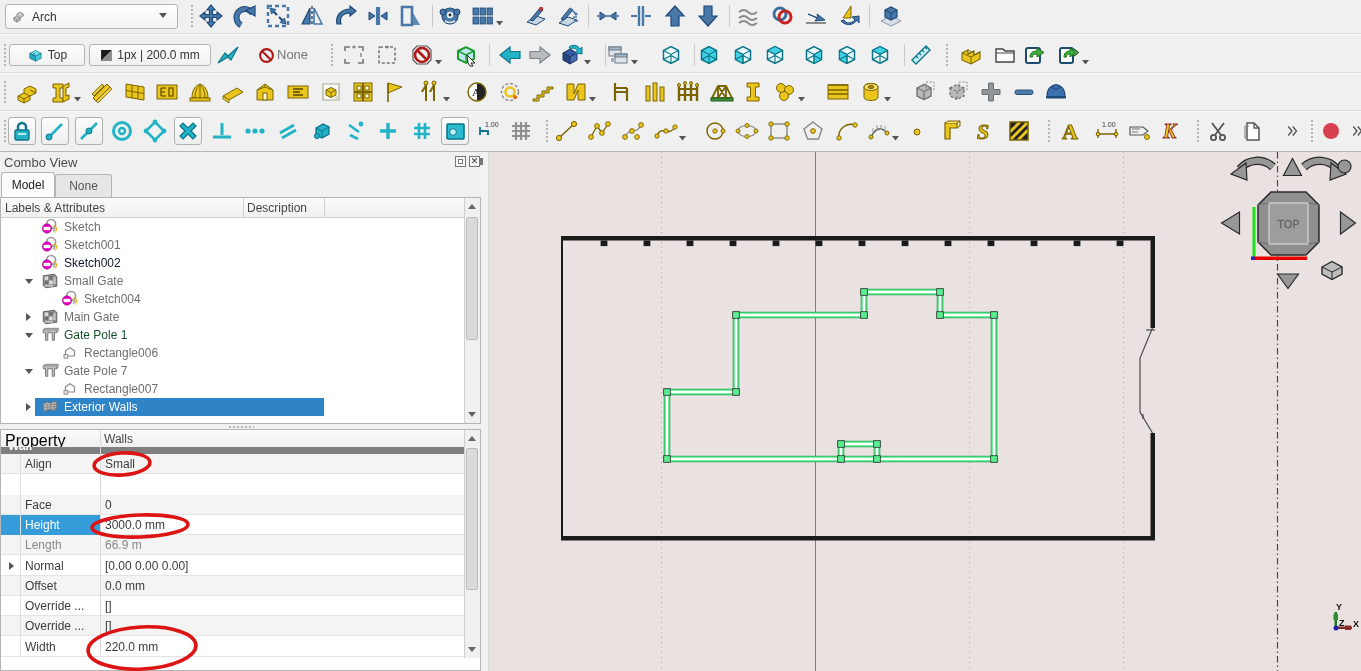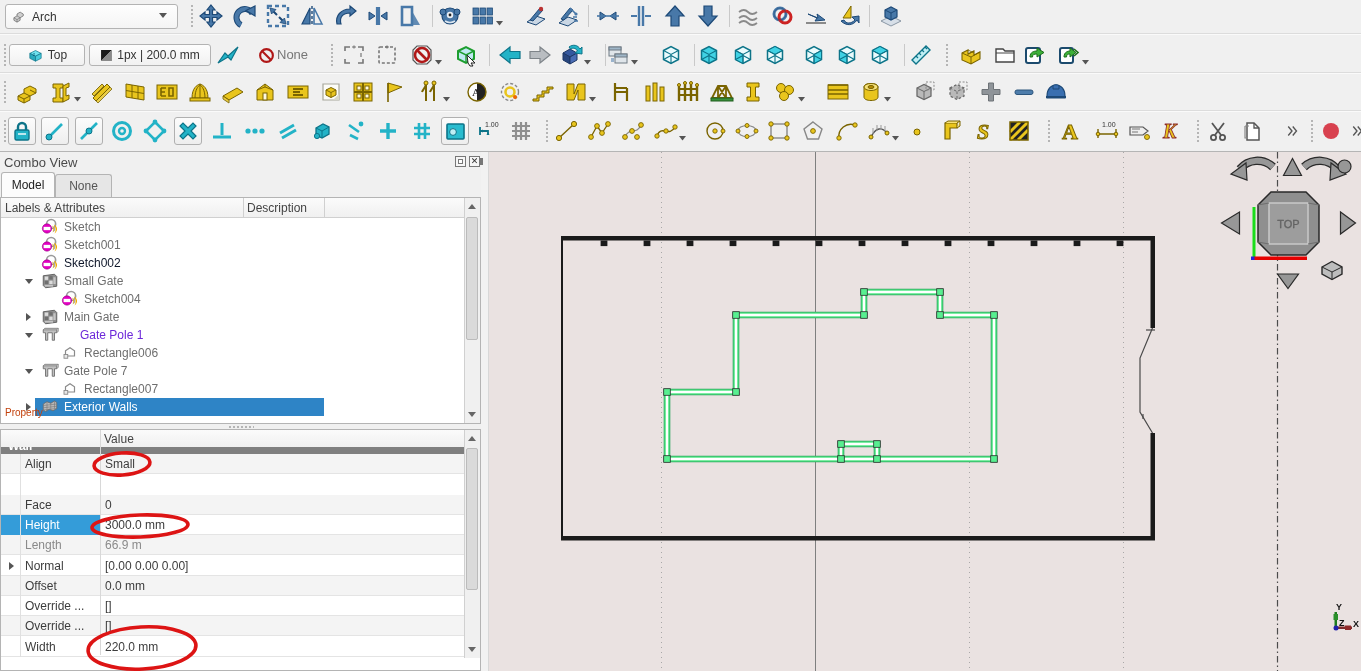--- a/index.html
+++ b/index.html
@@ -750,21 +750,21 @@
       <rect x="11" y="11.5" width="4.5" height="4.5" fill="#dcdcdc"></rect>
       <rect x="16.5" y="7" width="3" height="9" fill="#c4c4c4"></rect>
       <rect x="5" y="17" width="11" height="2.5" fill="#c4c4c4"></rect>
     </svg></div>
 <div class="ab" style="left:64px;top:310px;font-size:12px;color:#6e6e6e;font-weight:400">Main Gate</div>
 <div class="ab" style="left:25px;top:333px;width:0;height:0;border-left:4.5px solid transparent;border-right:4.5px solid transparent;border-top:5.5px solid #555"></div>
 <div class="ab" style="left:41px;top:326px;width:18px;height:18px"><svg width="18" height="18" viewBox="0 0 24 24">
       <path d="M3 5 H21 V9 H18 V19 H15 V9 H9 V19 H6 V9 H3 Z" fill="#c0c0c0" stroke="#6e6e6e" stroke-width="1.2"></path>
       <path d="M3 5 L5 3 H23 L21 5 M21 9 L23 7 V3" fill="#a8a8a8" stroke="#6e6e6e" stroke-width="0.8"></path>
     </svg></div>
-<div class="ab" style="left:80px;top:328px;font-size:12px;color:#6d28d9;font-weight:400">Gate Pole 1</div>
+<div class="ab" style="left:64px;top:328px;font-size:12px;color:#14532d;font-weight:400">Gate Pole 1</div>
 <div class="ab" style="left:61px;top:344px;width:18px;height:18px"><svg width="18" height="18" viewBox="0 0 24 24">
       <path d="M6 9 L12 5 L18 9 L18 16 L6 16 Z" fill="none" stroke="#8a8a8a" stroke-width="1.6"></path>
       <rect x="4" y="14" width="5" height="5" fill="#e8e8e8" stroke="#8a8a8a" stroke-width="1.2"></rect>
     </svg></div>
 <div class="ab" style="left:84px;top:346px;font-size:12px;color:#6e6e6e;font-weight:400">Rectangle006</div>
 <div class="ab" style="left:25px;top:369px;width:0;height:0;border-left:4.5px solid transparent;border-right:4.5px solid transparent;border-top:5.5px solid #555"></div>
 <div class="ab" style="left:41px;top:362px;width:18px;height:18px"><svg width="18" height="18" viewBox="0 0 24 24">
       <path d="M3 5 H21 V9 H18 V19 H15 V9 H9 V19 H6 V9 H3 Z" fill="#c0c0c0" stroke="#6e6e6e" stroke-width="1.2"></path>
       <path d="M3 5 L5 3 H23 L21 5 M21 9 L23 7 V3" fill="#a8a8a8" stroke="#6e6e6e" stroke-width="0.8"></path>
     </svg></div>
@@ -782,22 +782,22 @@
     </svg></div>
 <div class="ab" style="left:64px;top:400px;font-size:12px;color:#fff;font-weight:400">Exterior Walls</div>
 <div class="ab" style="left:464px;top:198px;width:16px;height:225px;background:#f0f0f0;border-left:1px solid #d0d0d0"></div>
 <div class="ab" style="left:468px;top:204px;width:0;height:0;border-left:4px solid transparent;border-right:4px solid transparent;border-bottom:5px solid #666"></div>
 <div class="ab" style="left:468px;top:412px;width:0;height:0;border-left:4px solid transparent;border-right:4px solid transparent;border-top:5px solid #666"></div>
 <div class="ab" style="left:466px;top:217px;width:12px;height:123px;background:#dadada;border:1px solid #bbb;border-radius:2px"></div>
 <div class="ab" style="left:0;top:424px;width:481px;height:5px;background:#f0f0f0"></div>
 <div class="ab dothandle" style="left:228px;top:425px;width:26px;height:4px"></div>
 <div class="ab" style="left:0;top:429px;width:481px;height:242px;background:#fff;border:1px solid #b4b4b4"></div>
 <div class="ab" style="left:1px;top:430px;width:479px;height:18px;background:linear-gradient(#fbfbfb,#f0f0f0);border-bottom:1px solid #d0d0d0"></div>
-<div class="ab" style="left:5px;top:407px;font-size:10px;color:#c2410c">Property</div>
-<div class="ab" style="left:104px;top:432px;font-size:12px;color:#444">Value</div>
+<div class="ab" style="left:5px;top:432px;font-size:16px;color:#000000">Property</div>
+<div class="ab" style="left:104px;top:432px;font-size:12px;color:#444">Walls</div>
 <div class="ab" style="left:1px;top:447px;width:463px;height:7px;background:#7f7f7f;overflow:hidden">
     <span style="position:absolute;left:7px;top:-8px;color:#fff;font-weight:bold;font-size:12px">Wall</span>
   </div>
 <div class="prow" style="top:454px;height:20px;background:#f4f4f4;border-bottom:1px solid #e4e4e4">
     <span class="pname" style="color:#3c3c3c">Align</span>
     <span class="pval" style="color:#3c3c3c">Small</span>
   </div>
 <div class="prow" style="top:498px;height:20px;background:#ffffff;border-bottom:1px solid #be185d">
     <span class="pname" style="color:#3c3c3c">Area</span>
     <span class="pval" style="color:#3c3c3c">334.8 m^2</span>

